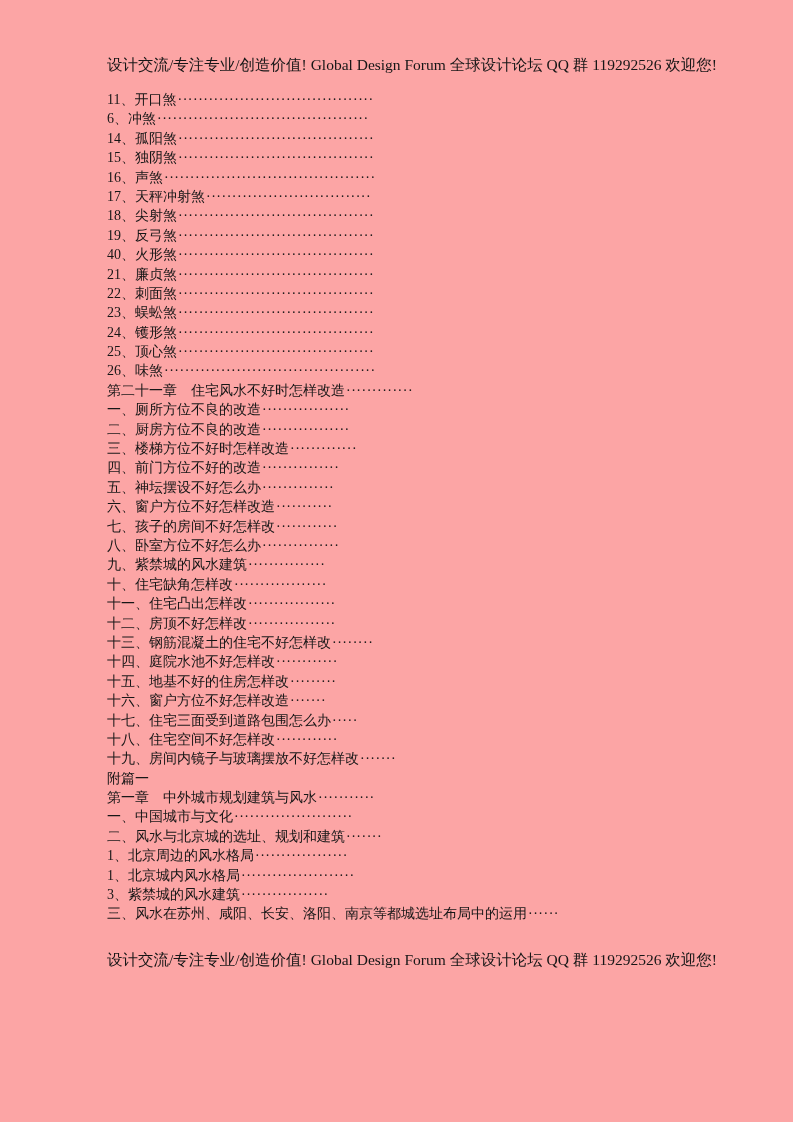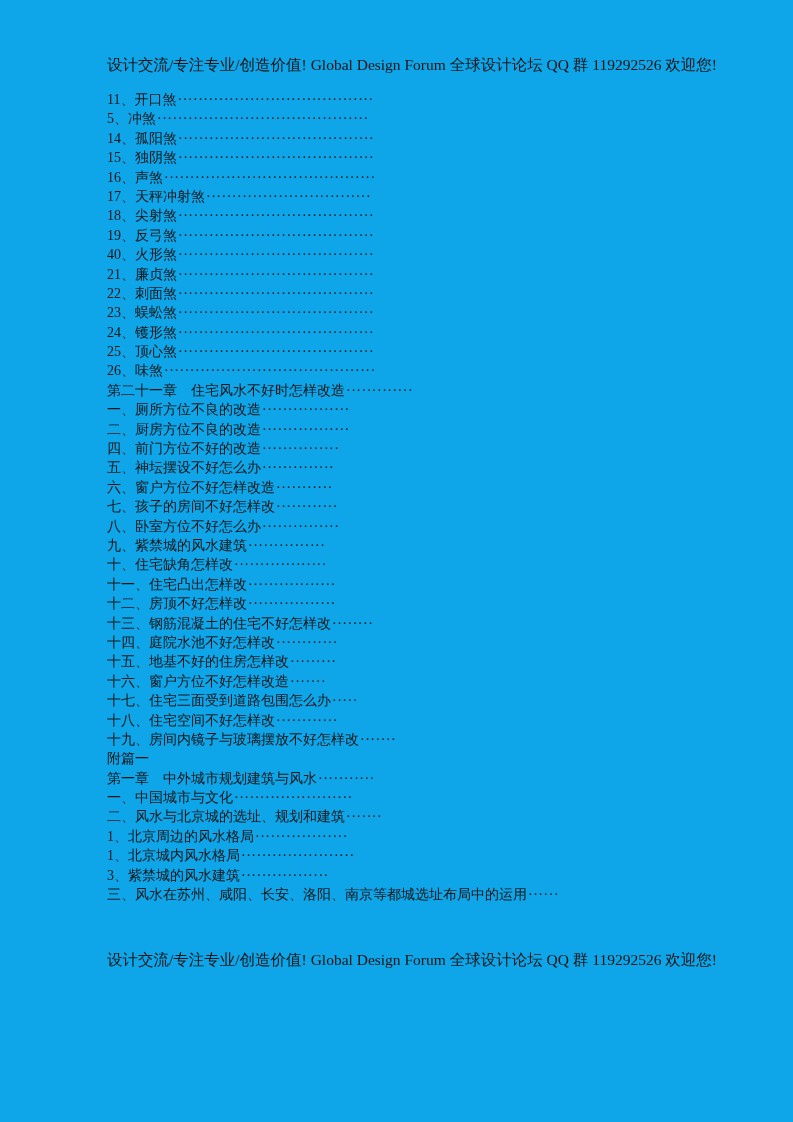--- a/index.html
+++ b/index.html
@@ -1,20 +1,20 @@
 <!DOCTYPE html>
 <html><head>
 <meta charset="utf-8">
 <style>
   html, body { margin: 0; padding: 0; background: #ffffff; }
   .page {
     position: relative;
     width: 793px;
     height: 1122px;
-    background: #0ea5e9;
+    background: #fca5a5;
     overflow: hidden;
     font-family: "Liberation Serif", "DejaVu Serif", serif;
     color: #161616;
   }
   .page-header, .page-footer {
     position: absolute;
     left: 107px;
     right: 60px;
     font-size: 15.5px;
     line-height: 19px;
@@ -44,21 +44,21 @@
 <body>
 
 <div class="page">
 
   <div class="page-header">设计交流/专注专业/创造价值! Global Design Forum 全球设计论坛 QQ 群 119292526 欢迎您!</div>
 
   <div class="toc" id="toc">
   <div class="toc-line"><span class="label">11、开口煞</span><span class="dots">······································</span></div>
 
 
-  <div class="toc-line"><span class="label">5、冲煞</span><span class="dots">·········································</span></div>
+  <div class="toc-line"><span class="label">6、冲煞</span><span class="dots">·········································</span></div>
 
   <div class="toc-line"><span class="label">14、孤阳煞</span><span class="dots">······································</span></div>
 
   <div class="toc-line"><span class="label">15、独阴煞</span><span class="dots">······································</span></div>
 
   <div class="toc-line"><span class="label">16、声煞</span><span class="dots">·········································</span></div>
 
   <div class="toc-line"><span class="label">17、天秤冲射煞</span><span class="dots">································</span></div>
 
   <div class="toc-line"><span class="label">18、尖射煞</span><span class="dots">······································</span></div>
@@ -78,20 +78,21 @@
   <div class="toc-line"><span class="label">25、顶心煞</span><span class="dots">······································</span></div>
 
   <div class="toc-line"><span class="label">26、味煞</span><span class="dots">·········································</span></div>
 
   <div class="toc-line"><span class="label">第二十一章　住宅风水不好时怎样改造</span><span class="dots">·············</span></div>
 
   <div class="toc-line"><span class="label">一、厕所方位不良的改造</span><span class="dots">·················</span></div>
 
   <div class="toc-line"><span class="label">二、厨房方位不良的改造</span><span class="dots">·················</span></div>
 
+  <div class="toc-line"><span class="label">三、楼梯方位不好时怎样改造</span><span class="dots">·············</span></div>
 
   <div class="toc-line"><span class="label">四、前门方位不好的改造</span><span class="dots">···············</span></div>
 
   <div class="toc-line"><span class="label">五、神坛摆设不好怎么办</span><span class="dots">··············</span></div>
 
   <div class="toc-line"><span class="label">六、窗户方位不好怎样改造</span><span class="dots">···········</span></div>
 
   <div class="toc-line"><span class="label">七、孩子的房间不好怎样改</span><span class="dots">············</span></div>
 
   <div class="toc-line"><span class="label">八、卧室方位不好怎么办</span><span class="dots">···············</span></div>

